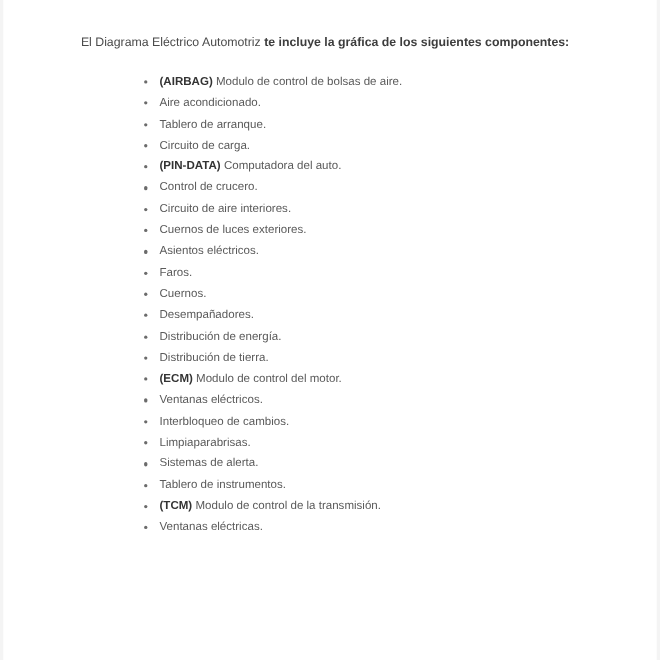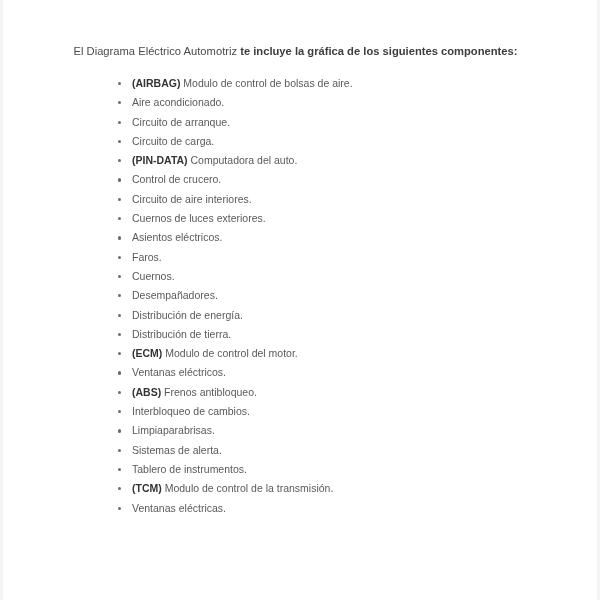--- a/index.html
+++ b/index.html
@@ -35,39 +35,39 @@
     top: 0;
     width: 3px;
     height: 600px;
     background: #f4f4f4;
   }
   .content {
     position: absolute;
     left: 0;
     top: 0;
     width: 591px;
-    padding: 42px 52px 0 52px;
+    padding: 30px 52px 0 52px;
     box-sizing: border-box;
   }
   .heading {
     font-size: 11.2px;
     line-height: 18px;
     text-align: center;
     color: #4a4a4a;
     margin: 0 0 14px 0;
     padding: 0 10px;
     font-weight: normal;
   }
   .heading .bold {
     font-weight: bold;
     color: #3d3d3d;
   }
   ul.components {
     list-style: none;
-    margin: 4px;
+    margin: 17px;
     padding: 0 0 0 60px;
   }
   ul.components li {
     position: relative;
     font-size: 10.5px;
     line-height: 19.3px;
     color: #5a5a5a;
     padding-left: 16px;
     white-space: nowrap;
   }
@@ -92,35 +92,34 @@
 <div class="page">
   <div class="edge-left"></div>
   <div class="edge-right"></div>
 
   <div class="content">
     <p class="heading"><span>El Diagrama Eléctrico Automotriz </span><span class="bold">te incluye la gráfica de los siguientes componentes:</span></p>
 
     <ul class="components">
         <li><span class="tag">(AIRBAG)</span><span> Modulo de control de bolsas de aire.</span></li>
         <li><span>Aire acondicionado.</span></li>
-        <li><span>Circuito de arranque.</span></li>
+        <li><span>Tablero de arranque.</span></li>
         <li><span>Circuito de carga.</span></li>
         <li><span class="tag">(PIN-DATA)</span><span> Computadora del auto.</span></li>
         <li><span>Control de crucero.</span></li>
         <li><span>Circuito de aire interiores.</span></li>
         <li><span>Cuernos de luces exteriores.</span></li>
         <li><span>Asientos eléctricos.</span></li>
         <li><span>Faros.</span></li>
         <li><span>Cuernos.</span></li>
         <li><span>Desempañadores.</span></li>
         <li><span>Distribución de energía.</span></li>
         <li><span>Distribución de tierra.</span></li>
         <li><span class="tag">(ECM)</span><span> Modulo de control del motor.</span></li>
         <li><span>Ventanas eléctricos.</span></li>
-        <li><span class="tag">(ABS)</span><span> Frenos antibloqueo.</span></li>
         <li><span>Interbloqueo de cambios.</span></li>
         <li><span>Limpiaparabrisas.</span></li>
         <li><span>Sistemas de alerta.</span></li>
         <li><span>Tablero de instrumentos.</span></li>
         <li><span class="tag">(TCM)</span><span> Modulo de control de la transmisión.</span></li>
         <li><span>Ventanas eléctricas.</span></li>
       </ul>
   </div>
 </div>
 

